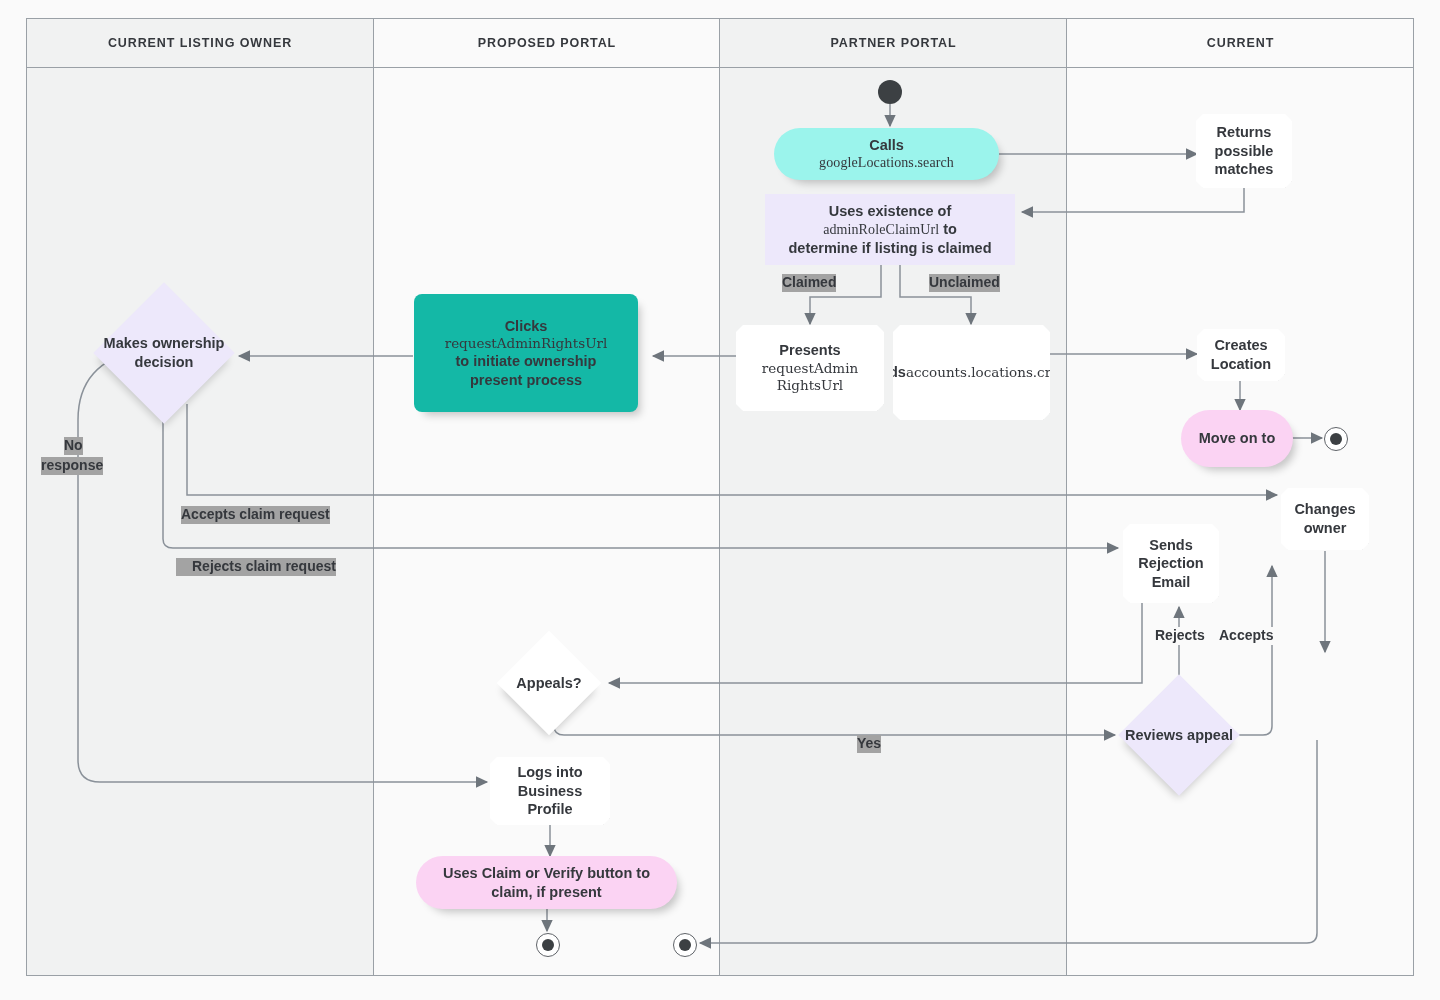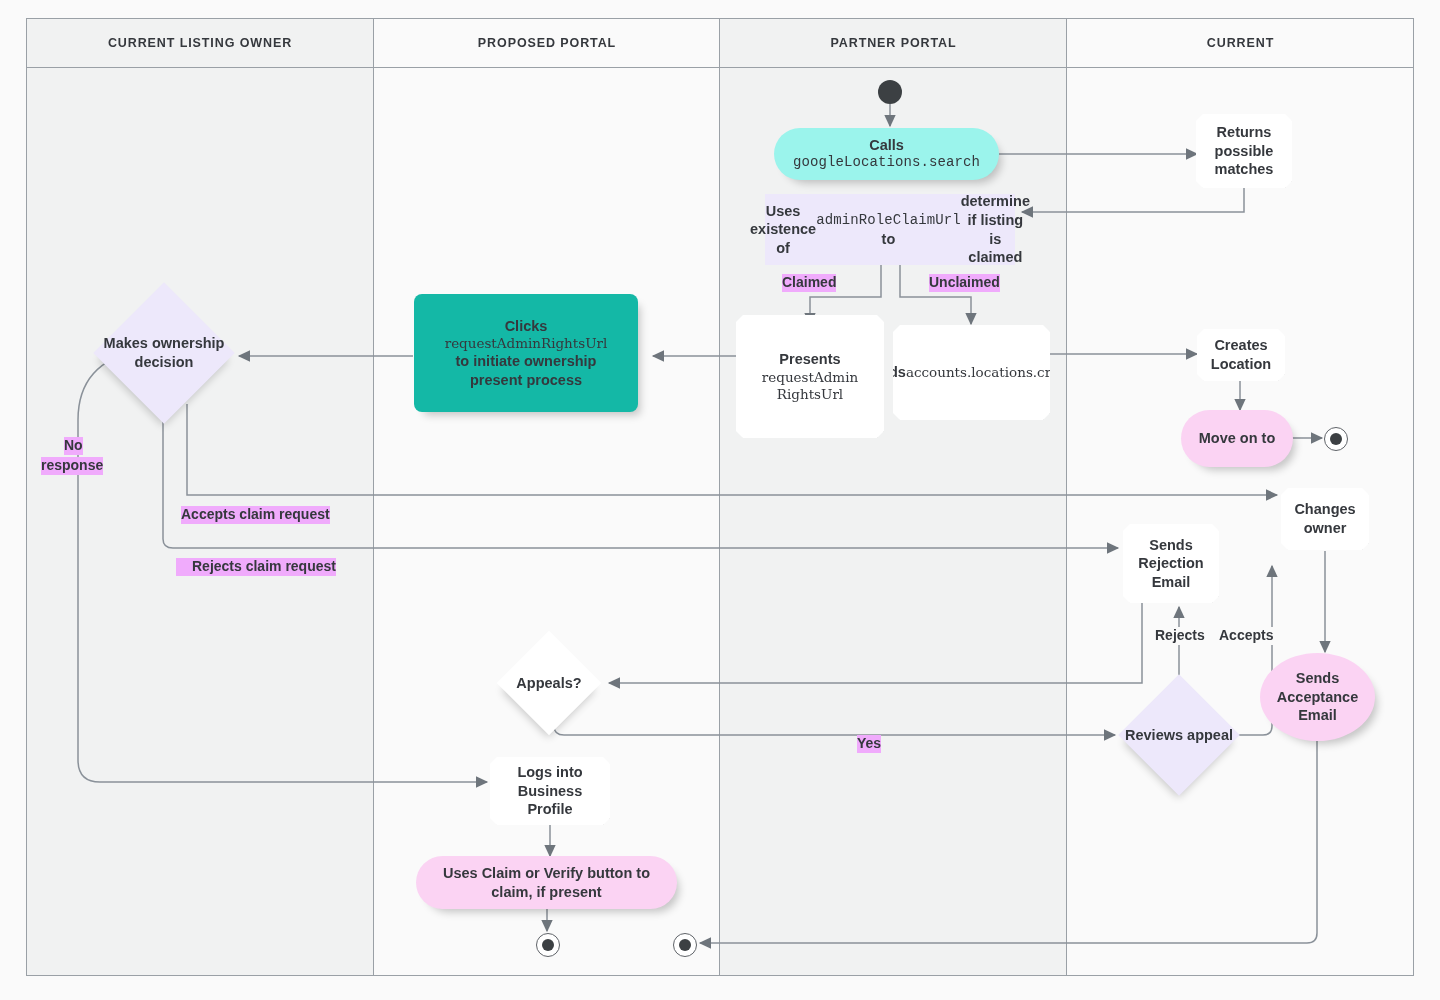--- a/index.html
+++ b/index.html
@@ -41,27 +41,27 @@
   .box-lav{background:#EDE8FB;}
 
   .diamond{position:absolute;}
   .diamond > .dmi{position:absolute;inset:0;transform:rotate(45deg);}
   .diamond .dface{position:absolute;inset:0;}
   .diamond .dlabel{position:absolute;inset:0;display:flex;align-items:center;justify-content:center;
     text-align:center;font-size:14.5px;font-weight:700;line-height:1.28;color:#35383D;}
   .dv-lav .dface{background:#EDE8FB;box-shadow:5px 6px 8px -4px rgba(0,0,0,.20);}
   .dv-white .dface{background:#FFFFFF;box-shadow:5px 6px 8px -4px rgba(0,0,0,.20);}
 
-  .mono{font-family:Liberation Mono, monospace;font-weight:400;font-size:14px;letter-spacing:.1px;}
+  .mono{font-family:Liberation Serif, serif;font-weight:400;font-size:14px;letter-spacing:.1px;}
   .mono-s{font-family:"DejaVu Serif", serif;font-weight:400;font-size:13.5px;}
 
   
   .elabel{position:absolute;font-size:14px;font-weight:700;color:#35383D;
     background:transparent;white-space:nowrap;line-height:1.25;}
-  .elabel.bg{background:#f0abfc;}
+  .elabel.bg{background:#a3a3a3;}
   .elabel.bgl{background:#FAFAFA;}
   .elabel.ctr{text-align:center;}
 
   
   .dot-start{position:absolute;width:24px;height:24px;border-radius:50%;background:#3C4043;}
   .dot-end{position:absolute;width:22px;height:22px;border-radius:50%;background:#FFFFFF;
      border:1.6px solid #5F6368;display:flex;align-items:center;justify-content:center;}
   .dot-end i{display:block;width:12px;height:12px;border-radius:50%;background:#3C4043;}
 </style>
 </head>
@@ -156,27 +156,27 @@
 
   <div class="node pill-cyan shadow" style="left:774px;top:128px;width:225px;height:52px;flex-direction:column;">
     <span>Calls</span>
     <span class="mono">googleLocations.search</span>
   </div>
 
   <div class="node rect-cut shadow" style="left:1196px;top:114px;width:96px;height:74px;">
     <span>Returns possible matches</span>
   </div>
 
-  <div class="node box-lav" style="left:765px;top:194px;width:250px;height:71px;flex-direction:row;">
+  <div class="node box-lav" style="left:765px;top:194px;width:250px;height:71px;flex-direction:column;">
     <span>Uses existence of</span>
     <span><span class="mono">adminRoleClaimUrl</span><span> to</span></span>
     <span>determine if listing is claimed</span>
   </div>
 
-  <div class="node rect-cut shadow" style="left:736px;top:315px;width:148px;height:123px;flex-direction:column;">
+  <div class="node rect-cut shadow" style="left:736px;top:325px;width:148px;height:86px;flex-direction:column;">
     <span>Presents</span>
     <span class="mono-s">requestAdmin</span>
     <span class="mono-s">RightsUrl</span>
   </div>
 
   <div class="node rect-cut shadow" style="left:893px;top:325px;width:157px;height:95px;flex-direction:row;">
     <span>Sends</span>
     <span class="mono-s">accounts.locations</span>
     <span class="mono-s">.create</span>
   </div>
@@ -206,23 +206,20 @@
   </div>
 
   <div class="node rect-cut shadow" style="left:1281px;top:488px;width:88px;height:62px;">
     <span>Changes owner</span>
   </div>
 
   <div class="node rect-cut shadow" style="left:1123px;top:524px;width:96px;height:79px;">
     <span>Sends Rejection Email</span>
   </div>
 
-  <div class="node oval-pink shadow" style="left:1260px;top:653px;width:115px;height:88px;">
-    <span>Sends Acceptance Email</span>
-  </div>
 
   <div class="diamond dv-white" style="left:512px;top:646px;width:74px;height:74px;">
     <div class="dmi">
         <div class="dface"></div>
       </div>
     <div class="dlabel" style="left:-14px;right:-14px;">
       <span>Appeals?</span>
     </div>
   </div>
 

